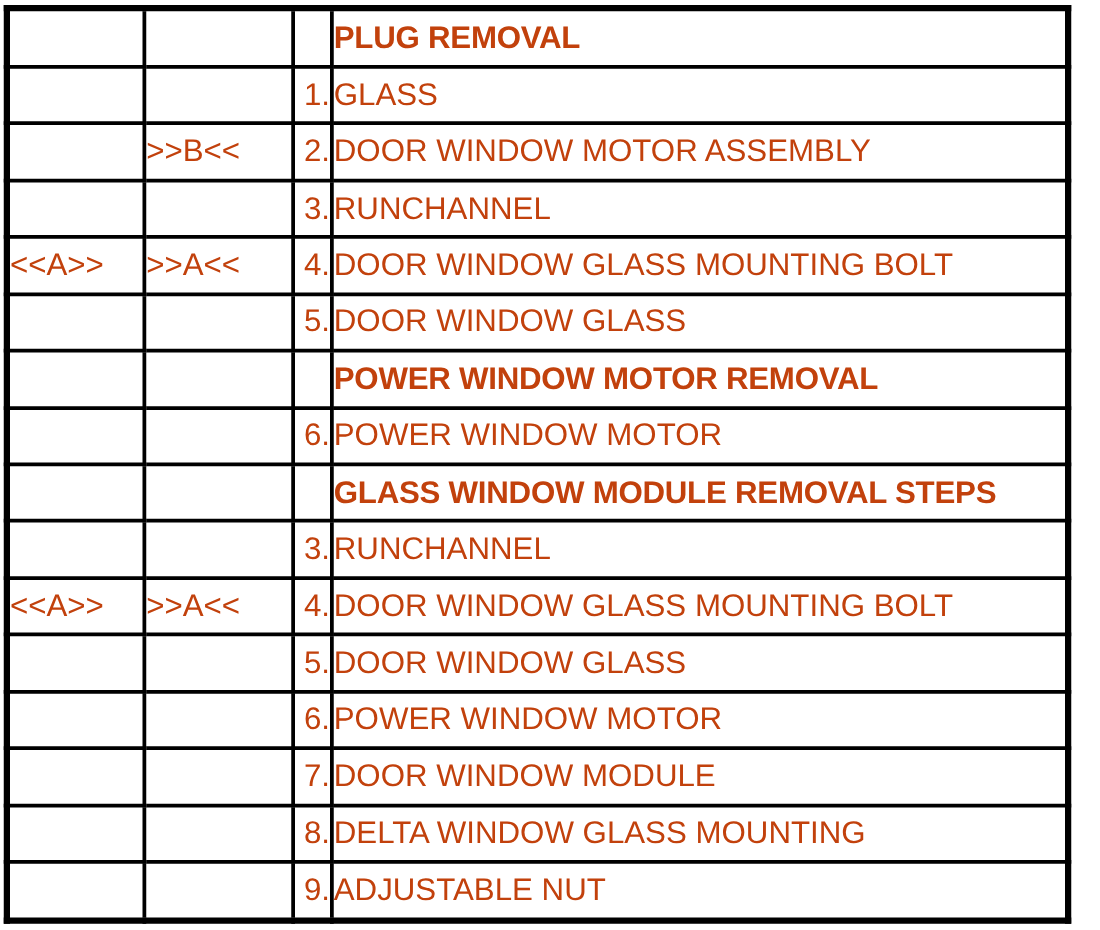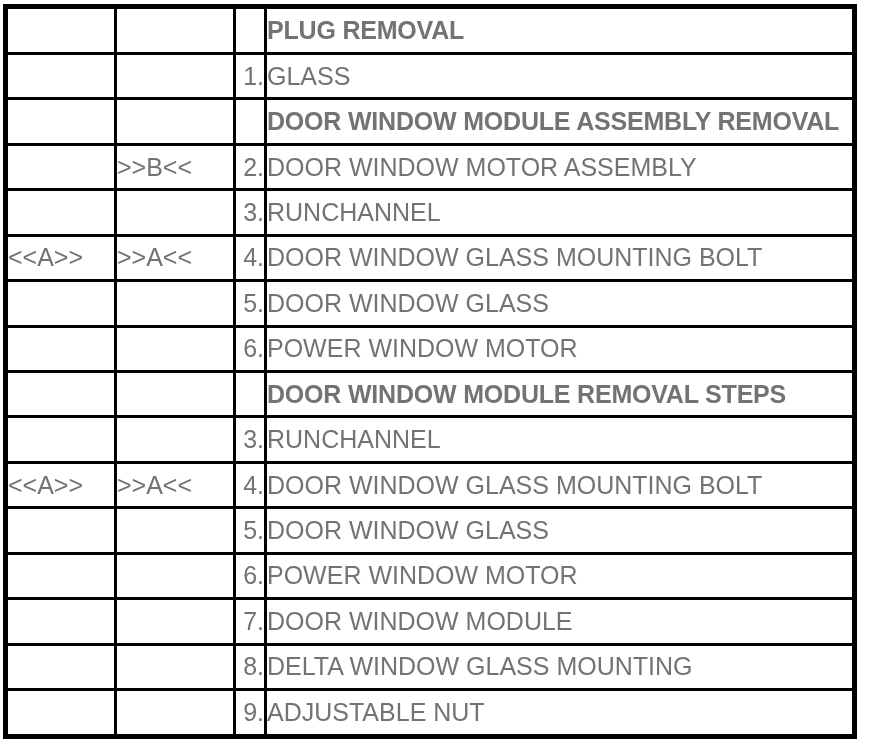--- a/index.html
+++ b/index.html
@@ -8,21 +8,21 @@
     background: #ffffff;
     width: 880px;
     height: 744px;
     overflow: hidden;
   }
   .page {
     position: relative;
     width: 880px;
     height: 744px;
     font-family: "Liberation Sans", "DejaVu Sans", sans-serif;
-    color: #737373;
+    color: #c2410c;
   }
   table.proc {
     position: absolute;
     left: 3px;
     top: 4px;
     width: 854px;
     height: 735px;
     border-collapse: collapse;
     table-layout: fixed;
     border: 5px solid #000000;
@@ -68,26 +68,20 @@
         <td class="desc hdr">PLUG REMOVAL</td>
       </tr>
       <tr>
         <td class="marker-a"></td>
         <td class="marker-b"></td>
         <td class="step">1.</td>
         <td class="desc">GLASS</td>
       </tr>
       <tr>
         <td class="marker-a"></td>
-        <td class="marker-b"></td>
-        <td class="step"></td>
-        <td class="desc hdr">DOOR WINDOW MODULE ASSEMBLY REMOVAL</td>
-      </tr>
-      <tr>
-        <td class="marker-a"></td>
         <td class="marker-b">&gt;&gt;B&lt;&lt;</td>
         <td class="step">2.</td>
         <td class="desc">DOOR WINDOW MOTOR ASSEMBLY</td>
       </tr>
       <tr>
         <td class="marker-a"></td>
         <td class="marker-b"></td>
         <td class="step">3.</td>
         <td class="desc">RUNCHANNEL</td>
       </tr>
@@ -99,28 +93,34 @@
       </tr>
       <tr>
         <td class="marker-a"></td>
         <td class="marker-b"></td>
         <td class="step">5.</td>
         <td class="desc">DOOR WINDOW GLASS</td>
       </tr>
       <tr>
         <td class="marker-a"></td>
         <td class="marker-b"></td>
+        <td class="step"></td>
+        <td class="desc hdr">POWER WINDOW MOTOR REMOVAL</td>
+      </tr>
+      <tr>
+        <td class="marker-a"></td>
+        <td class="marker-b"></td>
         <td class="step">6.</td>
         <td class="desc">POWER WINDOW MOTOR</td>
       </tr>
       <tr>
         <td class="marker-a"></td>
         <td class="marker-b"></td>
         <td class="step"></td>
-        <td class="desc hdr">DOOR WINDOW MODULE REMOVAL STEPS</td>
+        <td class="desc hdr">GLASS WINDOW MODULE REMOVAL STEPS</td>
       </tr>
       <tr>
         <td class="marker-a"></td>
         <td class="marker-b"></td>
         <td class="step">3.</td>
         <td class="desc">RUNCHANNEL</td>
       </tr>
       <tr>
         <td class="marker-a">&lt;&lt;A&gt;&gt;</td>
         <td class="marker-b">&gt;&gt;A&lt;&lt;</td>

